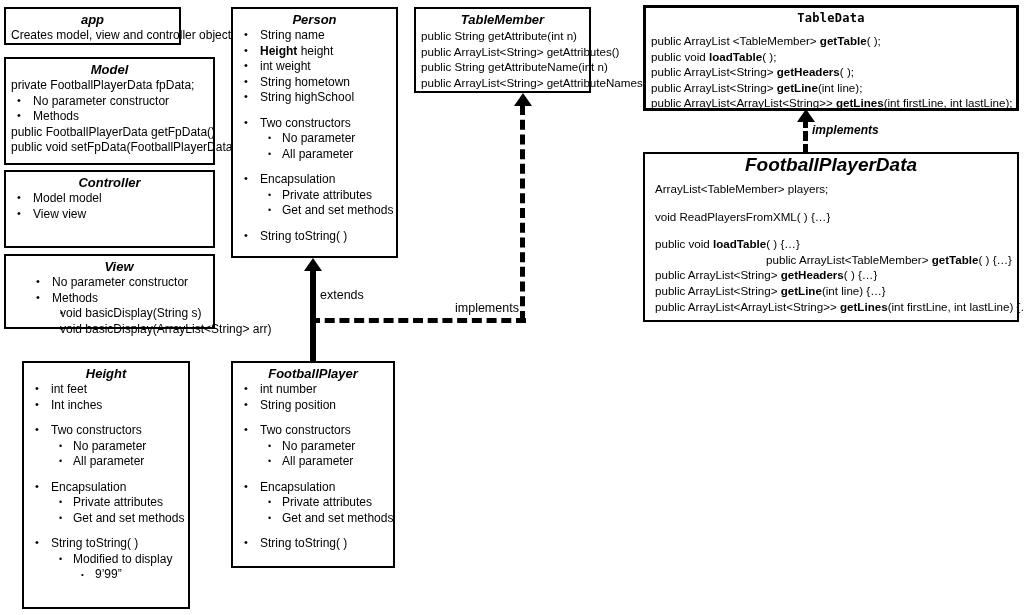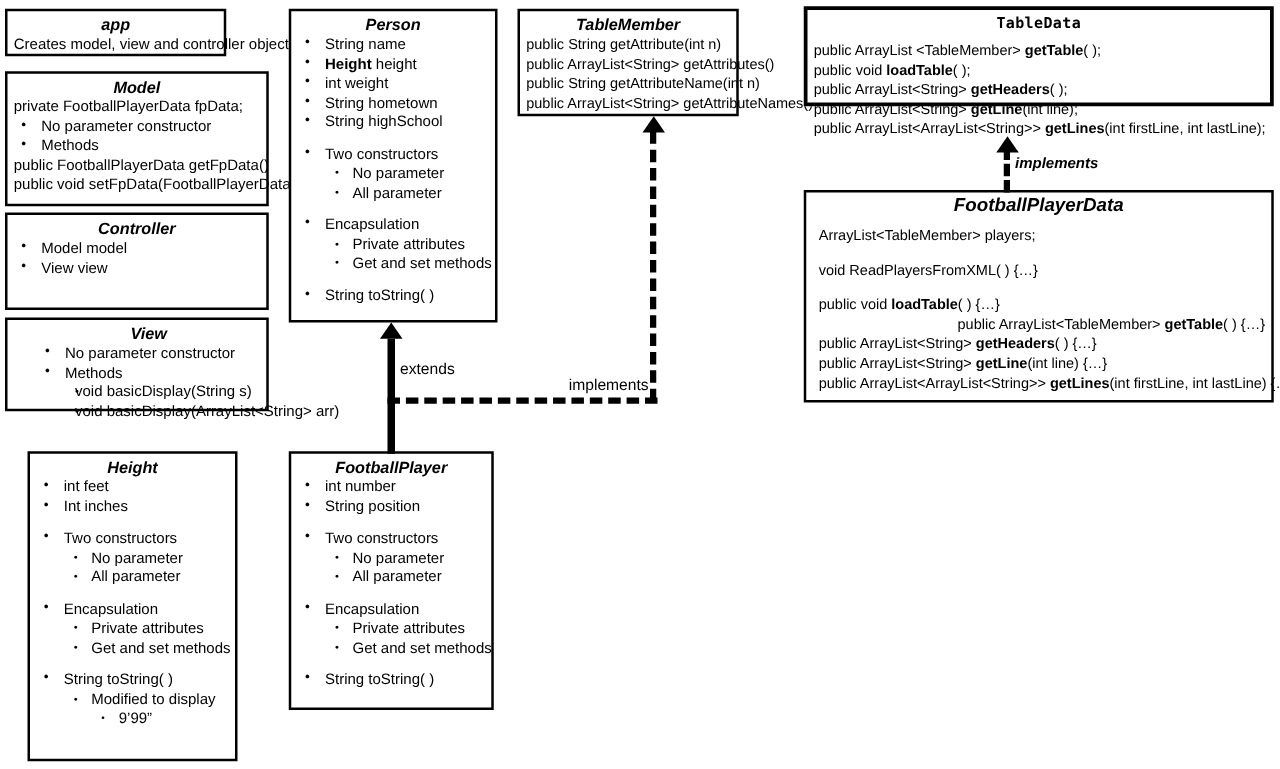--- a/index.html
+++ b/index.html
@@ -205,32 +205,32 @@
   </div>
 
   <div class="uml-box" style="left:414px; top:7px; width:177px; height:86px;">
     <div class="box-title">TableMember</div>
     <div class="plain-line sig">public String getAttribute(int n)</div>
     <div class="plain-line sig">public ArrayList&lt;String&gt; getAttributes()</div>
     <div class="plain-line sig">public String getAttributeName(int n)</div>
     <div class="plain-line sig">public ArrayList&lt;String&gt; getAttributeNames()</div>
   </div>
 
-  <div class="uml-box thick" style="left:643px; top:5px; width:376px; height:80px;">
+  <div class="uml-box thick" style="left:643px; top:5px; width:376px; height:106px;">
     <div class="box-title mono">TableData</div>
     <div style="height:6px"></div>
     <div class="plain-line sig"><span>public ArrayList &lt;TableMember&gt; </span><b class="kw">getTable</b><span>( );</span></div>
     <div class="plain-line sig"><span>public void </span><b class="kw">loadTable</b><span>( );</span></div>
     <div class="plain-line sig"><span>public ArrayList&lt;String&gt; </span><b class="kw">getHeaders</b><span>( );</span></div>
     <div class="plain-line sig"><span>public ArrayList&lt;String&gt; </span><b class="kw">getLine</b><span>(int line);</span></div>
     <div class="plain-line sig"><span>public ArrayList&lt;ArrayList&lt;String&gt;&gt; </span><b class="kw">getLines</b><span>(int firstLine, int lastLine);</span></div>
   </div>
 
   <div class="uml-box" style="left:643px; top:152px; width:376px; height:170px;">
-    <div class="box-title" style="font-size:15px;">FootballPlayerData</div>
+    <div class="box-title" style="font-size:19px;">FootballPlayerData</div>
     <div style="height:8px"></div>
     <div class="plain-line sig" style="padding-left:5px;">ArrayList&lt;TableMember&gt; players;</div>
     <div style="height:12px"></div>
     <div class="plain-line sig" style="padding-left:5px;">void ReadPlayersFromXML( ) {…}</div>
     <div style="height:12px"></div>
     <div class="plain-line sig" style="padding-left:5px;"><span>public void </span><b class="kw">loadTable</b><span>( ) {…}</span></div>
     <div class="plain-line sig" style="padding-left:5px;text-align:right;"><span>public ArrayList&lt;TableMember&gt; </span><b class="kw">getTable</b><span>( ) {…}</span></div>
     <div class="plain-line sig" style="padding-left:5px;"><span>public ArrayList&lt;String&gt; </span><b class="kw">getHeaders</b><span>( ) {…}</span></div>
     <div class="plain-line sig" style="padding-left:5px;"><span>public ArrayList&lt;String&gt; </span><b class="kw">getLine</b><span>(int line) {…}</span></div>
     <div class="plain-line sig" style="padding-left:5px;"><span>public ArrayList&lt;ArrayList&lt;String&gt;&gt; </span><b class="kw">getLines</b><span>(int firstLine, int lastLine) {…}</span></div>

